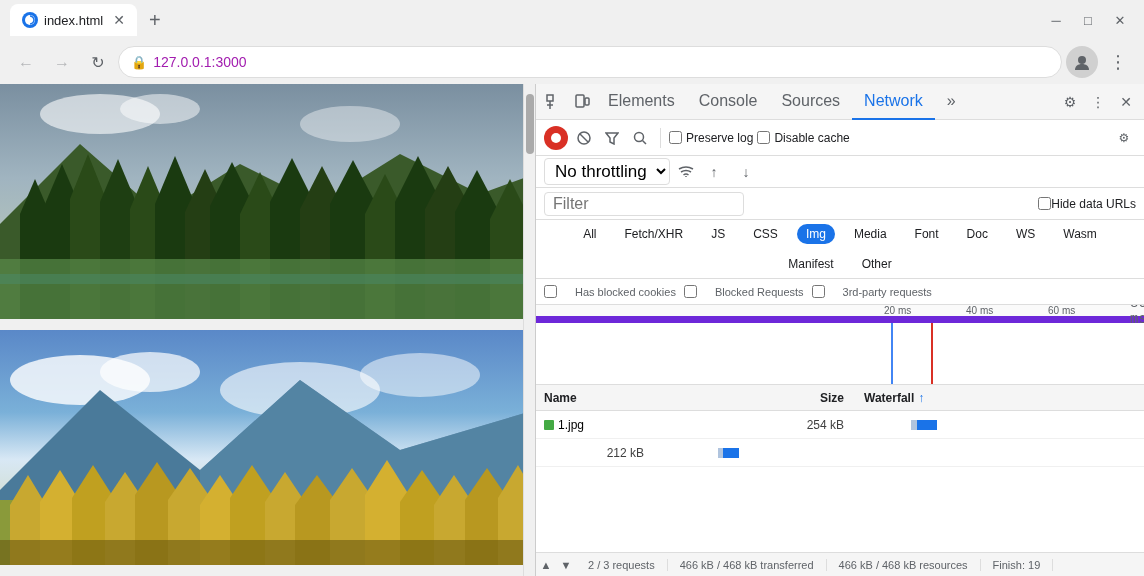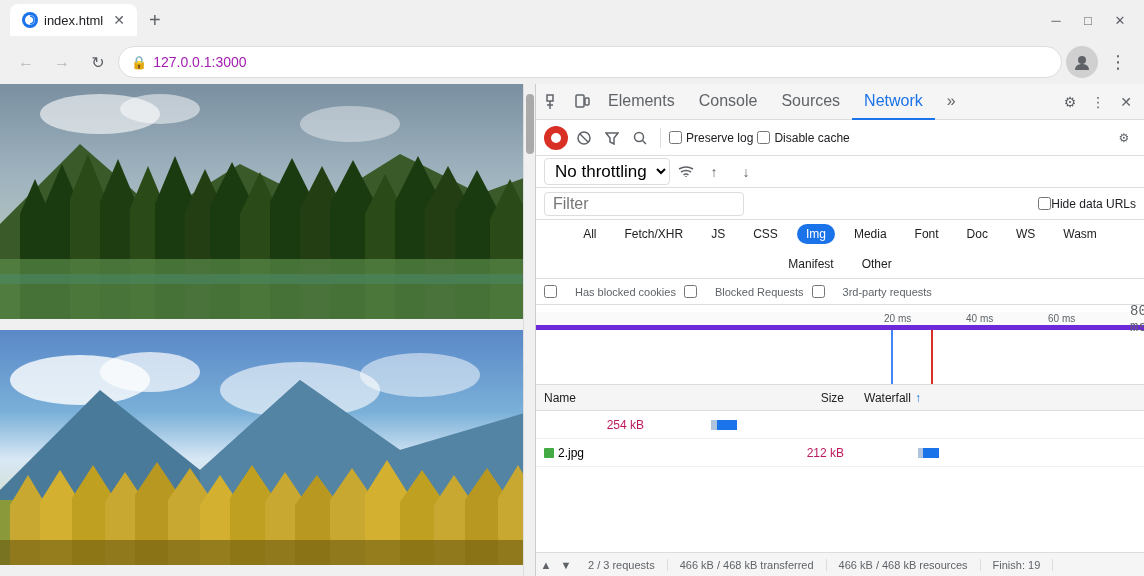--- a/index.html
+++ b/index.html
@@ -51,29 +51,29 @@
     .type-filter { display: flex; align-items: center; border-bottom: 1px solid #ddd; padding: 4px 8px; gap: 10px; flex-wrap: wrap; min-height: 28px; justify-content: center; }
     .type-btn { padding: 2px 8px; border-radius: 12px; font-size: 12px; cursor: pointer; color: #202124; border: 1px solid transparent; }
     .type-btn.active { background: #1a73e8; color: white; }
 
     .extra-filter { display: flex; align-items: center; border-bottom: 1px solid #ddd; padding: 2px 8px; gap: 8px; height: 26px; }
     .extra-filter label { display: flex; align-items: flex-end; gap: 18px; font-size: 11px; color: #5f6368; cursor: pointer; }
 
     
     .network-table { flex: 1; overflow: hidden; display: flex; flex-direction: column; }
     .table-header { display: flex; background: #f5f5f5; border-bottom: 1px solid #ddd; height: 26px; align-items: center; font-size: 12px; font-weight: 500; color: #202124; }
-    .th { padding: 0 8px; display: flex; align-items: center; gap: 4px; }
+    .th { padding: 0 8px; display: flex; align-items: center; gap: 4px; font-weight: bold; }
     .th-name { flex: 0 0 200px; }
     .th-size { flex: 0 0 120px; justify-content: flex-end; padding-right: 12px; }
     .th-waterfall { flex: 1; }
     .table-body { flex: 1; overflow: auto; }
     .table-row { display: flex; align-items: center; height: 28px; border-bottom: 1px solid #f0f0f0; font-size: 12px; }
     .td { padding: 0 8px; }
     .td-name { flex: 0 0 200px; display: flex; align-items: center; gap: 4px; overflow: hidden; white-space: nowrap; }
-    .td-size { flex: 0 0 120px; text-align: right; padding-right: 12px; color: #be185d; }
+    .td-size { flex: 0 0 120px; text-align: right; padding-right: 12px; color: #404040; }
     .td-waterfall { flex: 1; position: relative; height: 100%; display: flex; align-items: center; }
 
     
     .status-bar { display: flex; align-items: center; height: 24px; background: #f5f5f5; border-top: 1px solid #ddd; font-size: 11px; color: #5f6368; }
     .status-segment { padding: 0 12px; border-right: 1px solid #ddd; white-space: nowrap; }
     .scroll-btn { width: 20px; height: 20px; display: flex; align-items: center; justify-content: center; color: #5f6368; cursor: pointer; }
   </style>
 </head>
 <body>
 
@@ -320,21 +320,21 @@
           <span> Blocked Requests</span>
         </label>
         <label>
           <input type="checkbox" style="">
           <span> 3rd-party requests</span>
         </label>
       </div>
 
       <div style="height:80px;border-bottom:1px solid #ddd;position:relative;background:white;overflow:hidden;">
 
-        <div style="display:flex;align-items:center;height:18px;border-bottom:5px solid #6d28d9;background:#fafafa;position:relative;margin-top:7px;">
+        <div style="display:flex;align-items:center;height:18px;border-bottom:7px solid #6d28d9;background:#fafafa;position:relative;">
           <span style="width:320px;"></span>
           <span style="font-size:10px;color:#5f6368;position:absolute;left:348px;">20 ms</span>
           <span style="font-size:10px;color:#5f6368;position:absolute;left:430px;">40 ms</span>
           <span style="font-size:10px;color:#5f6368;position:absolute;left:512px;">60 ms</span>
           <span style="font-size:14px;color:#5f6368;position:absolute;left:594px;font-family:Liberation Mono, monospace;">80 ms</span>
         </div>
 
         <div style="position:relative;height:62px;">
 
           <div style="position:absolute;left:355px;top:0;bottom:0;width:2px;background:#4285f4;"></div>
@@ -348,34 +348,34 @@
           <div class="th th-name">Name</div>
           <div class="th th-size">Size</div>
           <div class="th th-waterfall" style="display:flex;align-items:center;gap:4px;">
             <span>Waterfall</span>
             <span style="color:#1a73e8;">↑</span>
           </div>
         </div>
         <div class="table-body">
 
           <div class="table-row">
+            <div class="td td-name">
+              <div style="width:10px;height:10px;background:#4a4;border-radius:1px;flex-shrink:0;"></div>
+              <span>1.jpg</span>
+            </div>
             <div class="td td-size">254 kB</div>
             <div class="td td-waterfall" style="flex:1;position:relative;height:100%;display:flex;align-items:center;">
 
               <div style="position:absolute;left:55px;width:6px;height:10px;background:#b0c4de;"></div>
 
               <div style="position:absolute;left:61px;width:20px;height:10px;background:#1a73e8;"></div>
             </div>
           </div>
 
           <div class="table-row">
-            <div class="td td-name">
-              <div style="width:10px;height:10px;background:#4a4;border-radius:1px;flex-shrink:0;"></div>
-              <span>2.jpg</span>
-            </div>
             <div class="td td-size">212 kB</div>
             <div class="td td-waterfall" style="flex:1;position:relative;height:100%;display:flex;align-items:center;">
 
               <div style="position:absolute;left:62px;width:5px;height:10px;background:#b0c4de;"></div>
 
               <div style="position:absolute;left:67px;width:16px;height:10px;background:#1a73e8;"></div>
             </div>
           </div>
         </div>
       </div>

